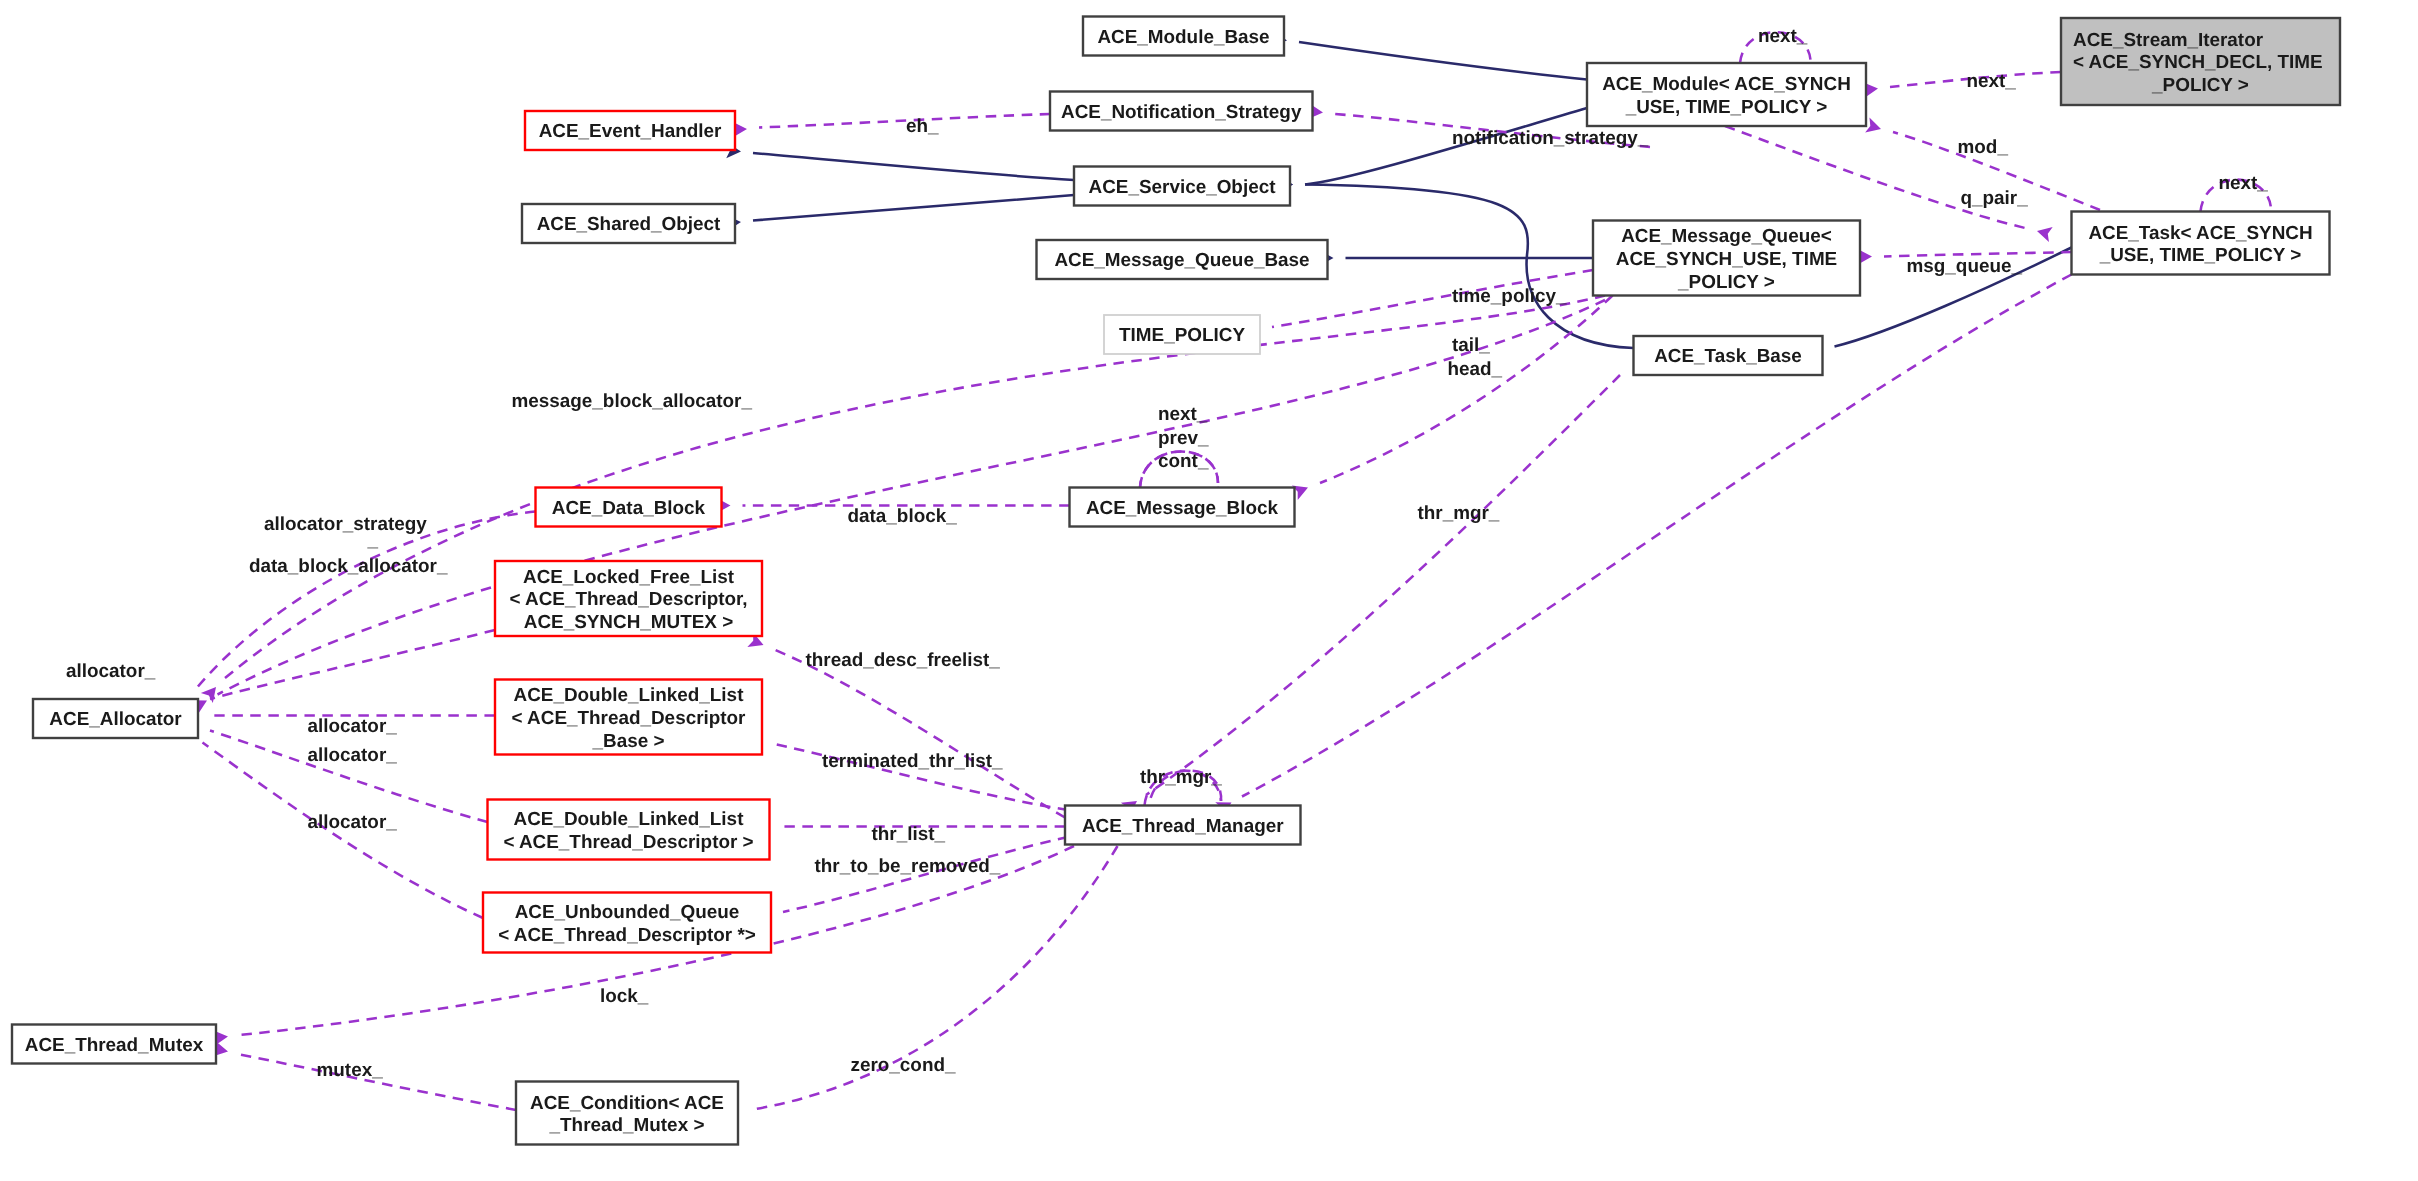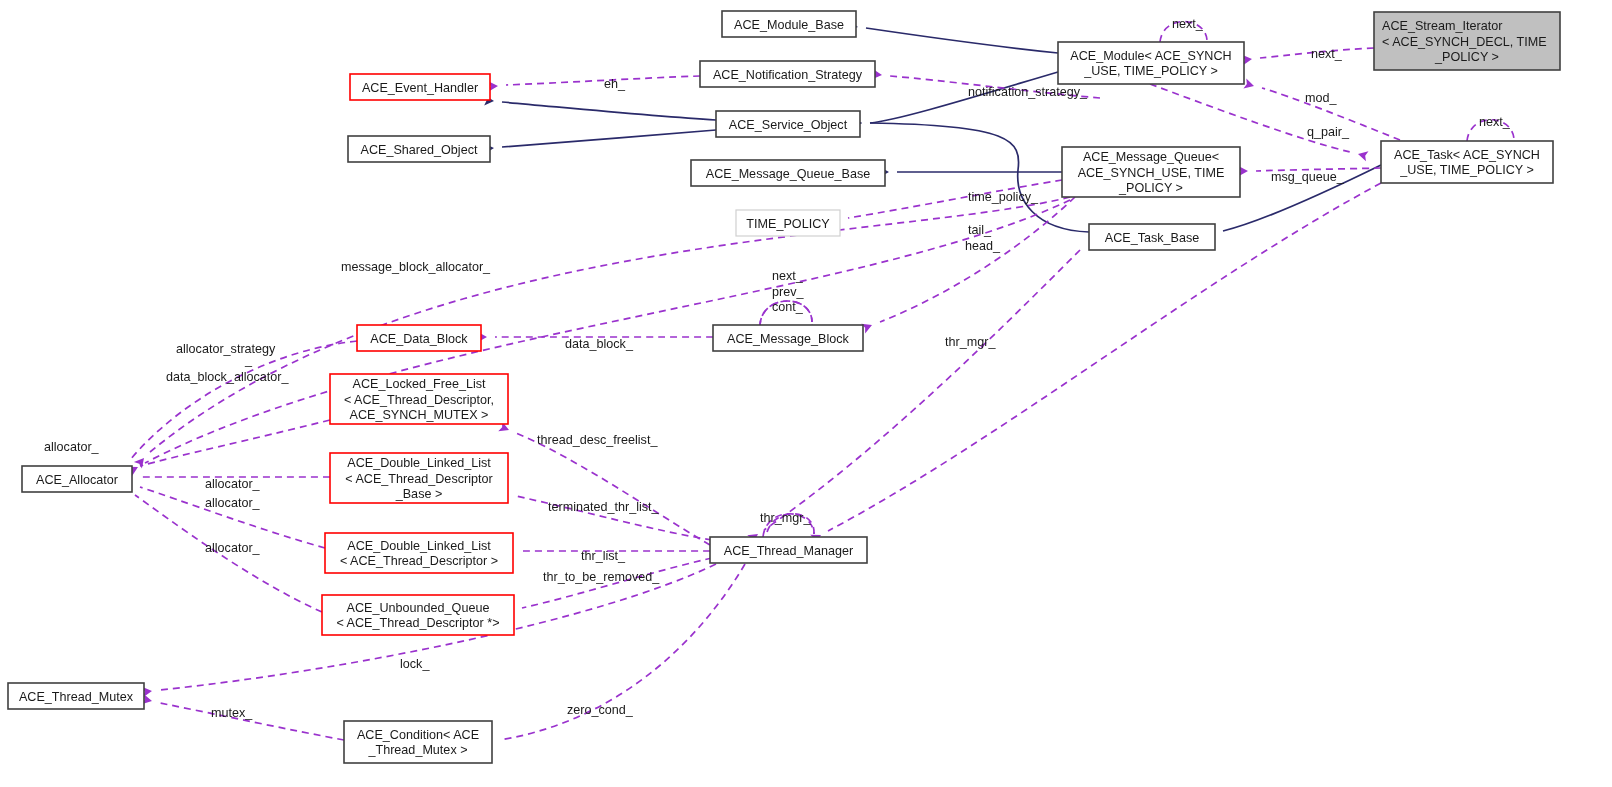--- a/index.html
+++ b/index.html
@@ -1,17 +1,17 @@
 <!DOCTYPE html>
 <html><head>
 <meta charset="utf-8">
 <style>
   html,body{margin:0;padding:0;background:#ffffff;}
   body{font-family:"Liberation Sans", sans-serif;}
-  #diagram-root{position:relative;width:1612px;height:787px;background:#ffffff;overflow:hidden;}
+  #diagram-root{position:relative;width:1612px;height:787px;background:#ffffff;overflow:hidden;font-weight:bold;}
   svg{position:absolute;left:0;top:0;width:1612px;height:787px;}
   .node-rect{fill:#ffffff;stroke:#404040;stroke-width:1.6;}
   .node-rect.red{stroke:#ff0000;stroke-width:1.6;}
   .node-rect.gray{fill:#c0c0c0;stroke:#404040;stroke-width:1.6;}
   .node-rect.light{fill:#ffffff;stroke:#d0d0d0;stroke-width:1.2;}
   .node-text{font-family:"Liberation Sans", sans-serif;font-size:12.6px;fill:#1a1a1a;}
   .edge-label{font-family:"Liberation Sans", sans-serif;font-size:12.6px;fill:#1a1a1a;}
   .edge-inherit{fill:none;stroke:#2a2a6a;stroke-width:1.7;}
   .edge-use{fill:none;stroke:#9a32cd;stroke-width:1.7;stroke-dasharray:7,5;}
 </style>

